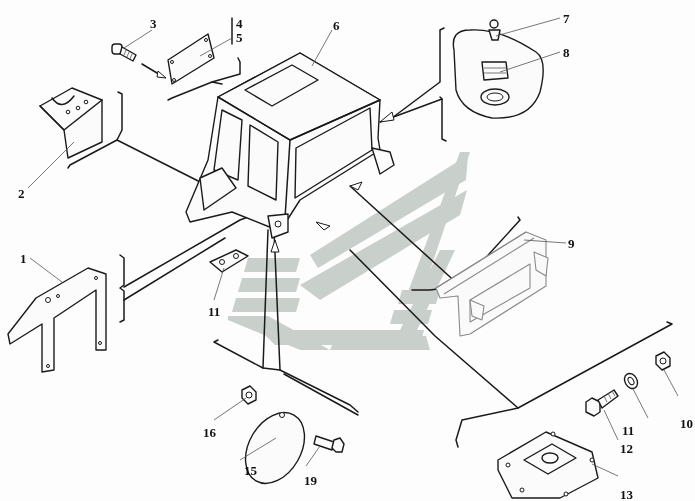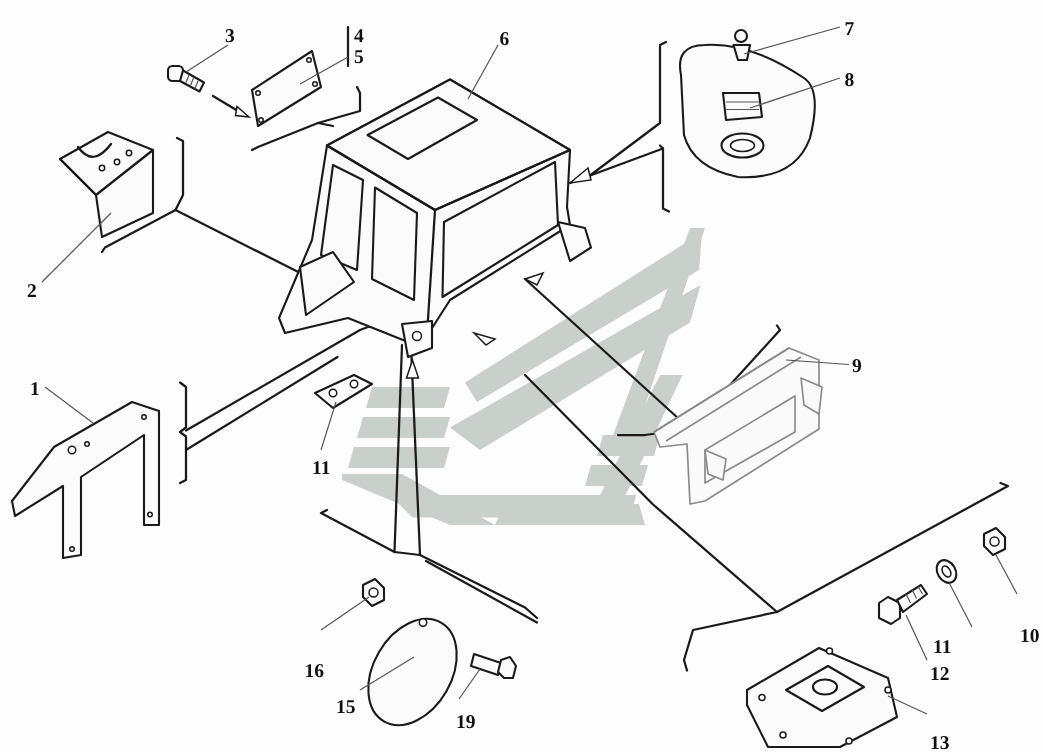--- a/index.html
+++ b/index.html
@@ -215,16 +215,16 @@
   <span class="callout" style="left:236px;top:31px">5</span>
   <span class="callout" style="left:333px;top:19px">6</span>
   <span class="callout" style="left:563px;top:12px">7</span>
   <span class="callout" style="left:563px;top:46px">8</span>
   <span class="callout" style="left:568px;top:237px">9</span>
   <span class="callout" style="left:680px;top:417px">10</span>
   <span class="callout" style="left:622px;top:424px">11</span>
   <span class="callout" style="left:620px;top:442px">12</span>
   <span class="callout" style="left:620px;top:488px">13</span>
   <span class="callout" style="left:304px;top:474px">19</span>
-  <span class="callout" style="left:224px;top:464px">15</span>
-  <span class="callout" style="left:203px;top:440px">16</span>
+  <span class="callout" style="left:244px;top:464px">15</span>
+  <span class="callout" style="left:203px;top:426px">16</span>
   <span class="callout" style="left:208px;top:305px">11</span>
 </div>
 
 </body></html>

